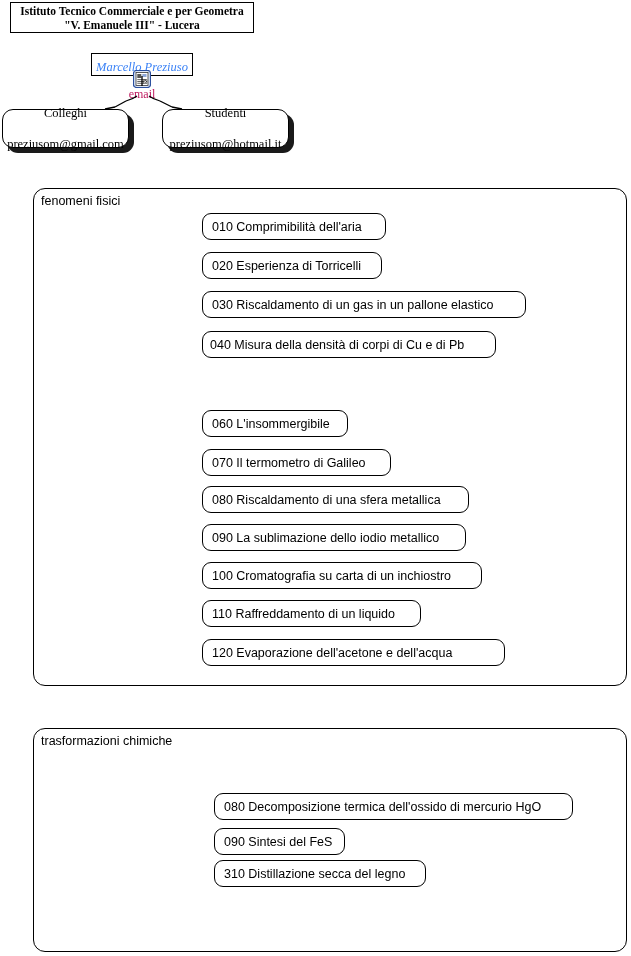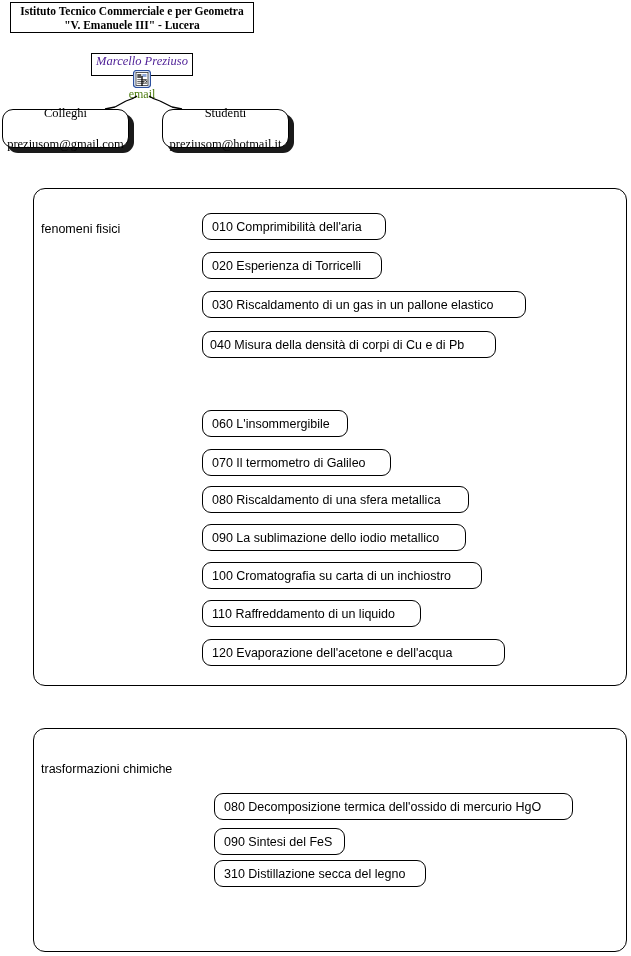--- a/index.html
+++ b/index.html
@@ -40,26 +40,26 @@
   
   .author-box {
     position: absolute;
     left: 91px;
     top: 53px;
     width: 102px;
     height: 23px;
     border: 1px solid #000000;
     box-sizing: border-box;
     display: flex;
-    align-items: flex-start;
+    align-items: flex-end;
     justify-content: center;
     font-family: "Liberation Serif", serif;
     font-style: italic;
     font-size: 12.5px;
-    color: #4c1d95;
+    color: #3b82f6;
     background: #ffffff;
   }
 
   
   .email-icon {
     position: absolute;
     left: 133px;
     top: 70px;
     width: 18px;
     height: 18px;
@@ -68,21 +68,21 @@
   .email-icon svg { display: block; }
 
   .email-label {
     position: absolute;
     left: 113px;
     top: 87px;
     width: 58px;
     text-align: center;
     font-family: "Liberation Serif", serif;
     font-size: 12px;
-    color: #4d7c0f;
+    color: #be185d;
   }
 
   
   .connectors {
     position: absolute;
     left: 0;
     top: 0;
     width: 631px;
     height: 956px;
     pointer-events: none;
@@ -122,21 +122,20 @@
   #section-chimiche  { left: 33px; top: 728px; width: 594px; height: 224px; }
 
   .section-title {
     position: absolute;
     left: 7px;
     top: 5px;
     font-family: "Liberation Sans", sans-serif;
     font-size: 12.5px;
     color: #000000;
     white-space: nowrap;
-    margin-top: 28px;
   }
 
   
   .items-layer {
     position: absolute;
     left: 0;
     top: 0;
     width: 100%;
     height: 100%;
   }

